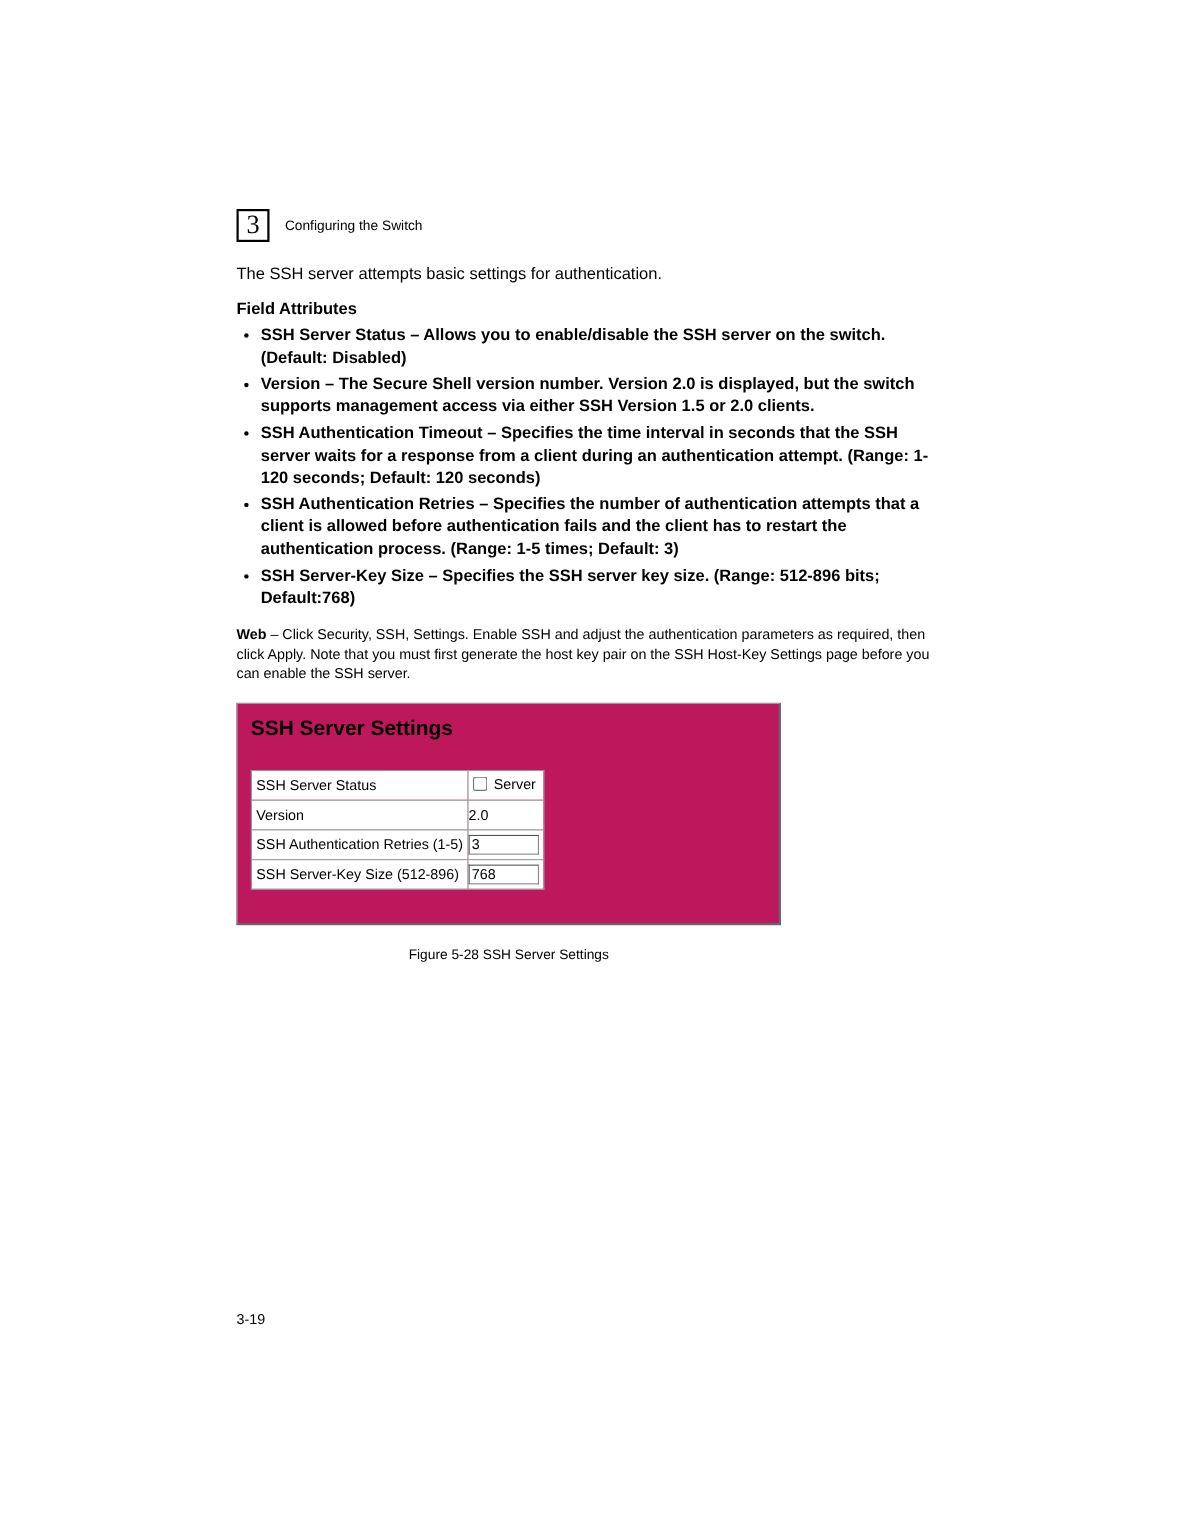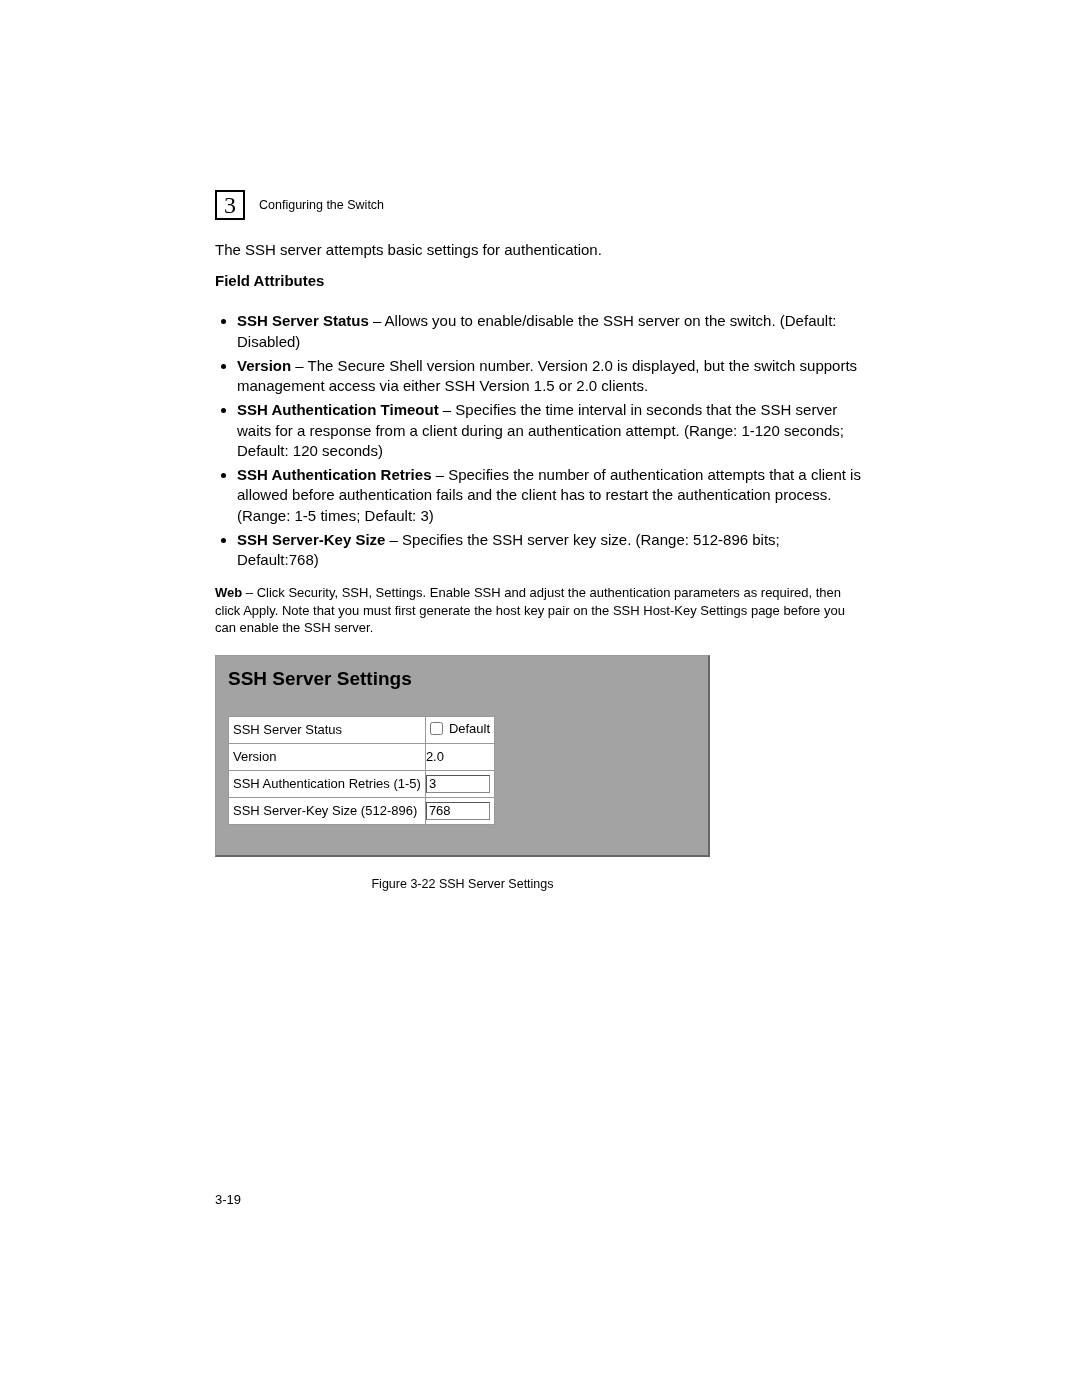--- a/index.html
+++ b/index.html
@@ -44,27 +44,28 @@
     margin-bottom: 10px;
   }
   .intro {
     font-size: 15px;
     line-height: 1.35;
     margin-bottom: 12px;
   }
   .subhead {
     font-weight: bold;
     font-size: 15px;
-    margin-bottom: 22px;
+    margin-bottom: 6px;
   }
   ul.attrs {
     margin: 0 0 14px 0;
     padding-left: 22px;
     font-size: 15px;
     line-height: 1.35;
+    font-weight: bold;
   }
   ul.attrs > li {
     margin-bottom: 4px;
   }
   ul.subdash {
     list-style: none;
     padding-left: 0;
     margin: 2px 0 0 0;
   }
   ul.subdash li::before {
@@ -75,21 +76,21 @@
     line-height: 1.35;
     margin-bottom: 18px;
   }
   
   .panel {
     width: 495px;
     border-top: 1px solid #999;
     border-left: 1px solid #999;
     border-right: 2px solid #666;
     border-bottom: 2px solid #666;
-    background: #a3a3a3;
+    background: #be185d;
     padding: 12px 8px 30px 8px;
     box-sizing: border-box;
     margin-bottom: 20px;
   }
   .panel-title {
     font-family: Arial, Helvetica, sans-serif;
     font-weight: bold;
     font-size: 19px;
     margin: 0 0 26px 4px;
   }
@@ -187,21 +188,21 @@
 
   <div class="panel">
     <div class="panel-title">SSH Server Settings</div>
     <table class="settings">
       <tbody>
           <tr>
         <td>SSH Server Status</td>
         <td class="valcell">
           <span class="cb-wrap">
             <input type="checkbox" class="flat-cb" style="">
-            <span>Default</span>
+            <span>Server</span>
           </span>
         </td>
       </tr>
       <tr>
         <td>Version</td>
         <td class="valcell">2.0</td>
       </tr>
       <tr>
         <td>SSH Authentication Retries (1-5)</td>
         <td class="valcell">
@@ -211,16 +212,16 @@
       <tr>
         <td>SSH Server-Key Size (512-896)</td>
         <td class="valcell">
           <input class="flat" value="768" style="">
         </td>
       </tr>
     </tbody>
       </table>
   </div>
 
-  <div class="figure-caption">Figure 3-22  SSH Server Settings</div>
+  <div class="figure-caption">Figure 5-28  SSH Server Settings</div>
 
   <div class="page-num">3-19</div>
 </div>
 
 </body></html>

